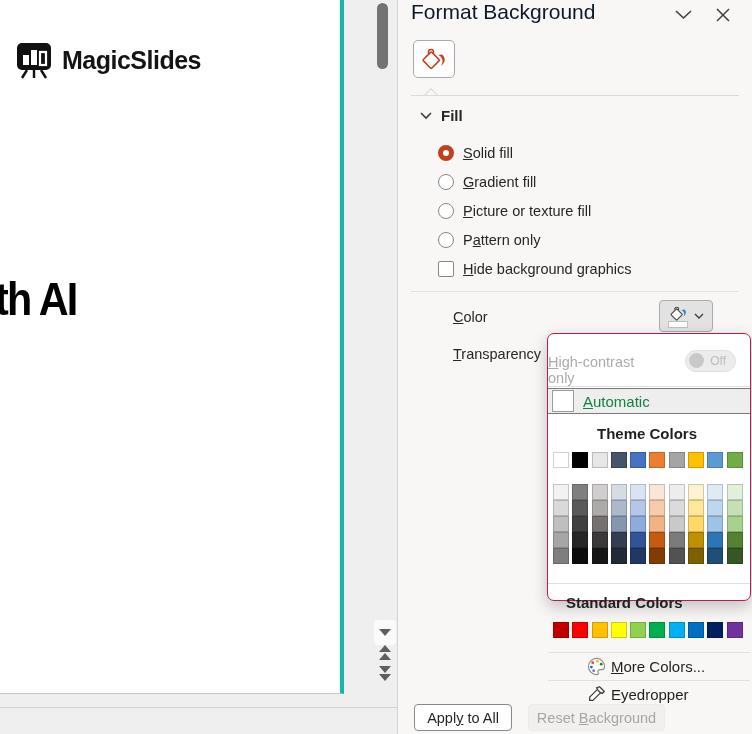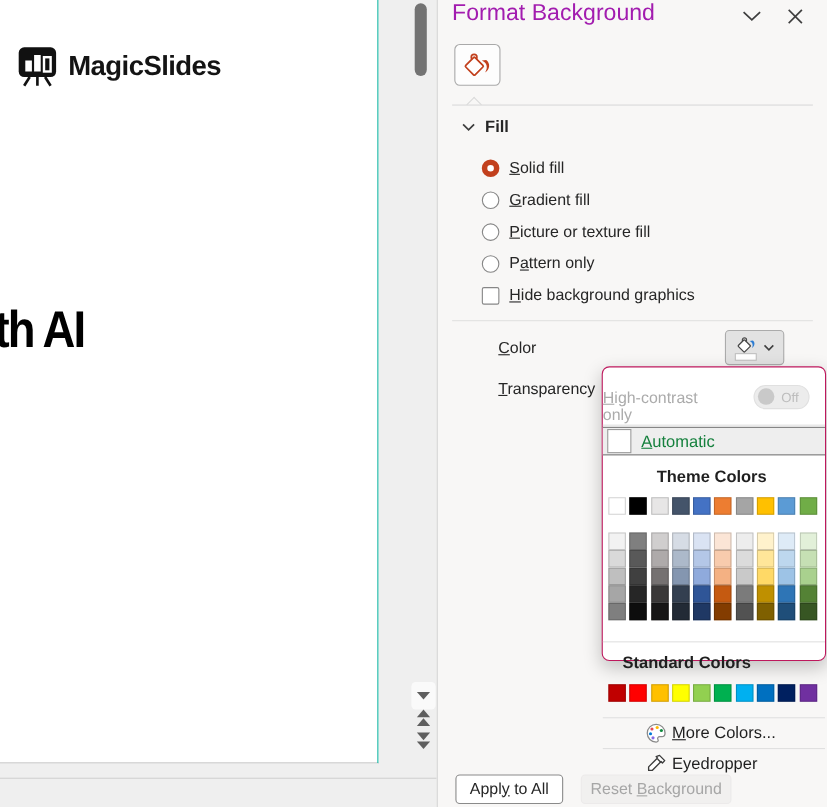--- a/index.html
+++ b/index.html
@@ -2,37 +2,37 @@
 <html><head>
 <meta charset="utf-8">
 <style>
   * { margin:0; padding:0; box-sizing:border-box; }
   html,body { width:752px; height:734px; overflow:hidden; }
   body { font-family:"Liberation Sans", sans-serif; background:#efefef; position:relative; color:#262626; }
 
   
   .editor { position:absolute; left:0; top:0; width:397px; height:734px; background:#efefef; }
   .slide { position:absolute; left:0; top:0; width:344px; height:694px; background:#ffffff;
-           border-right:1px solid #14b8a6; border-bottom:1px solid #c8c8c8; overflow:hidden; }
+           border-right:4px solid #14b8a6; border-bottom:1px solid #c8c8c8; overflow:hidden; }
   .logo { position:absolute; left:15px; top:42px; display:flex; align-items:center; gap:9px; }
   .logo-text { font-size:25px; font-weight:bold; color:#141414; letter-spacing:-0.5px; }
   .headline { position:absolute; left:-5px; top:271px; font-size:47px; font-weight:bold;
               color:#000; letter-spacing:-2px; transform:scaleX(0.88); transform-origin:left; white-space:nowrap; }
   .statusline { position:absolute; left:0; top:707px; width:397px; height:1px; background:#d2d2d2; }
 
   
   .vthumb { position:absolute; left:377px; top:3px; width:11px; height:66px; border-radius:6px; background:#737373; }
   .navtrack { position:absolute; left:374px; top:620px; width:22px; height:25px; background:#fafafa; border-radius:4px; }
   .tri { width:0; height:0; position:absolute; left:379px; }
   .tri-down { border-left:6px solid transparent; border-right:6px solid transparent; border-top:7px solid #5f5f5f; }
   .tri-up   { border-left:6px solid transparent; border-right:6px solid transparent; border-bottom:7px solid #5f5f5f; }
 
   
   .pane { position:absolute; left:397px; top:0; width:355px; height:734px; background:#f8f7f6; border-left:1px solid #d4d4d4; }
-  .pane-title { position:absolute; left:13px; top:0px; font-size:21px; color:#a21caf; }
+  .pane-title { position:absolute; left:13px; top:0px; font-size:21px; color:#0f172a; }
   .icon-btn { position:absolute; width:24px; height:24px; display:flex; align-items:center; justify-content:center; cursor:pointer; }
   .fill-tab { position:absolute; left:15px; top:40px; width:42px; height:38px; background:#fdfdfd;
               border:1px solid #a9a9a9; border-radius:5px; display:flex; align-items:center; justify-content:center; }
   .tab-divider { position:absolute; left:13px; top:95px; width:328px; height:1px; background:#dadada; }
   .tab-caret { position:absolute; left:28px; top:90px; width:10px; height:10px; background:#f8f7f6;
                border-left:1px solid #dadada; border-top:1px solid #dadada; transform:rotate(45deg); }
 
   .sect-head { position:absolute; left:22px; top:107px; display:flex; align-items:center; gap:9px; }
   .sect-label { font-size:15px; font-weight:bold; color:#262626; }
 

